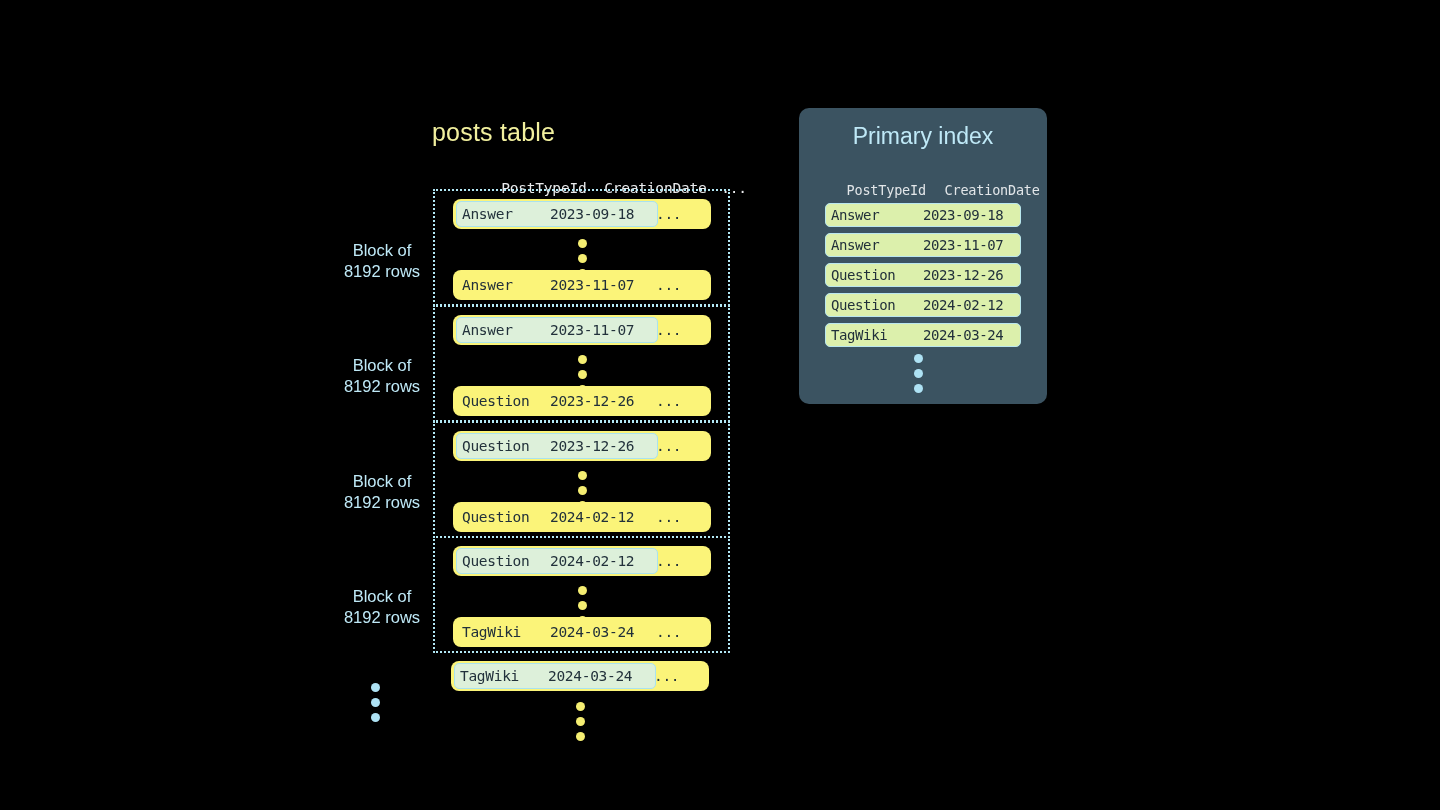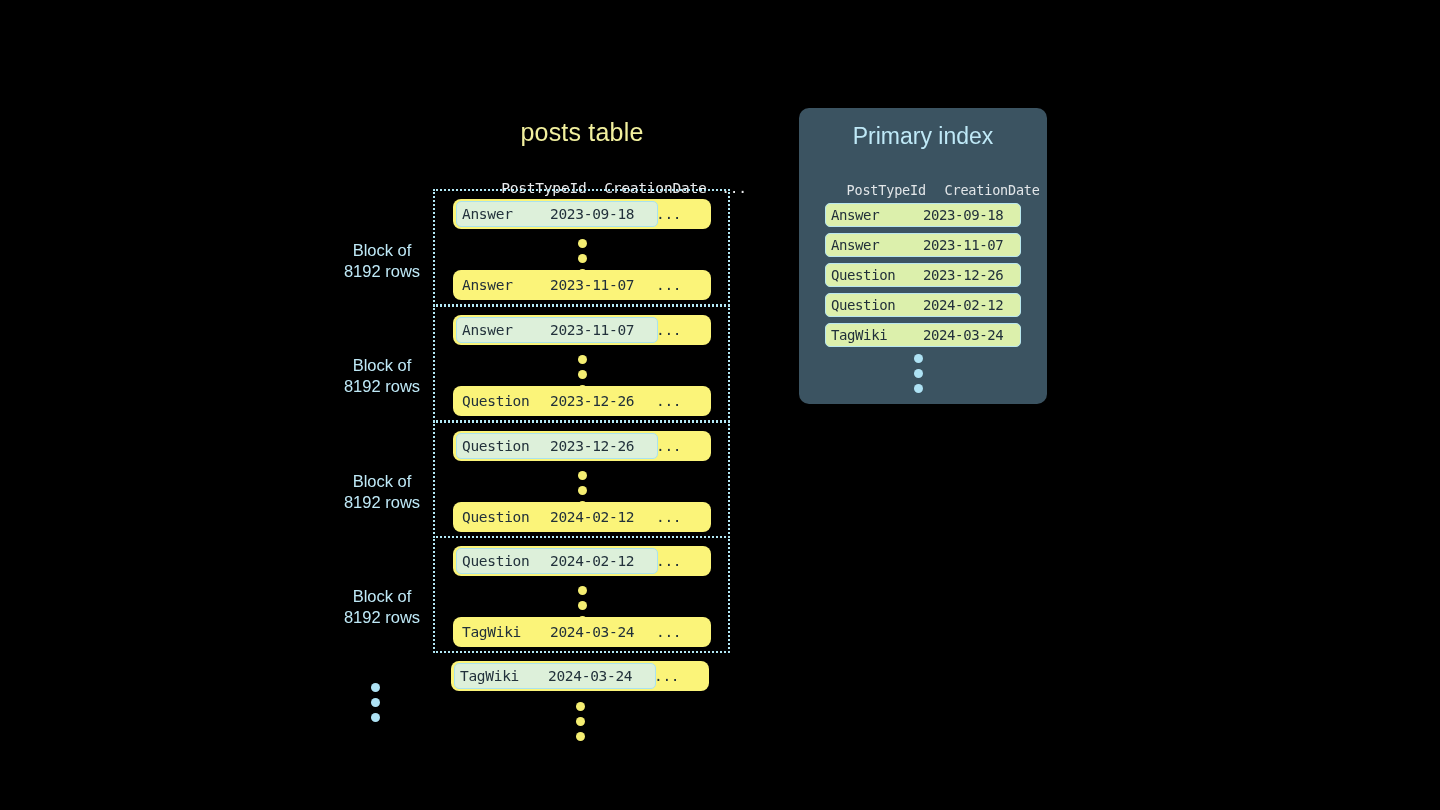--- a/index.html
+++ b/index.html
@@ -29,21 +29,20 @@
     left: 330px;
     top: 118px;
     width: 410px;
   }
 
   #posts-table-title {
     position: absolute;
     left: 102px;
     top: 0px;
     width: 300px;
-    text-align: center;
     font-size: 25px;
     color: #f2f09e;
     letter-spacing: 0.2px;
     font-family: "Liberation Sans", sans-serif;
   }
 
   #posts-table-columns {
     position: absolute;
     left: 120px;
     top: 46px;

